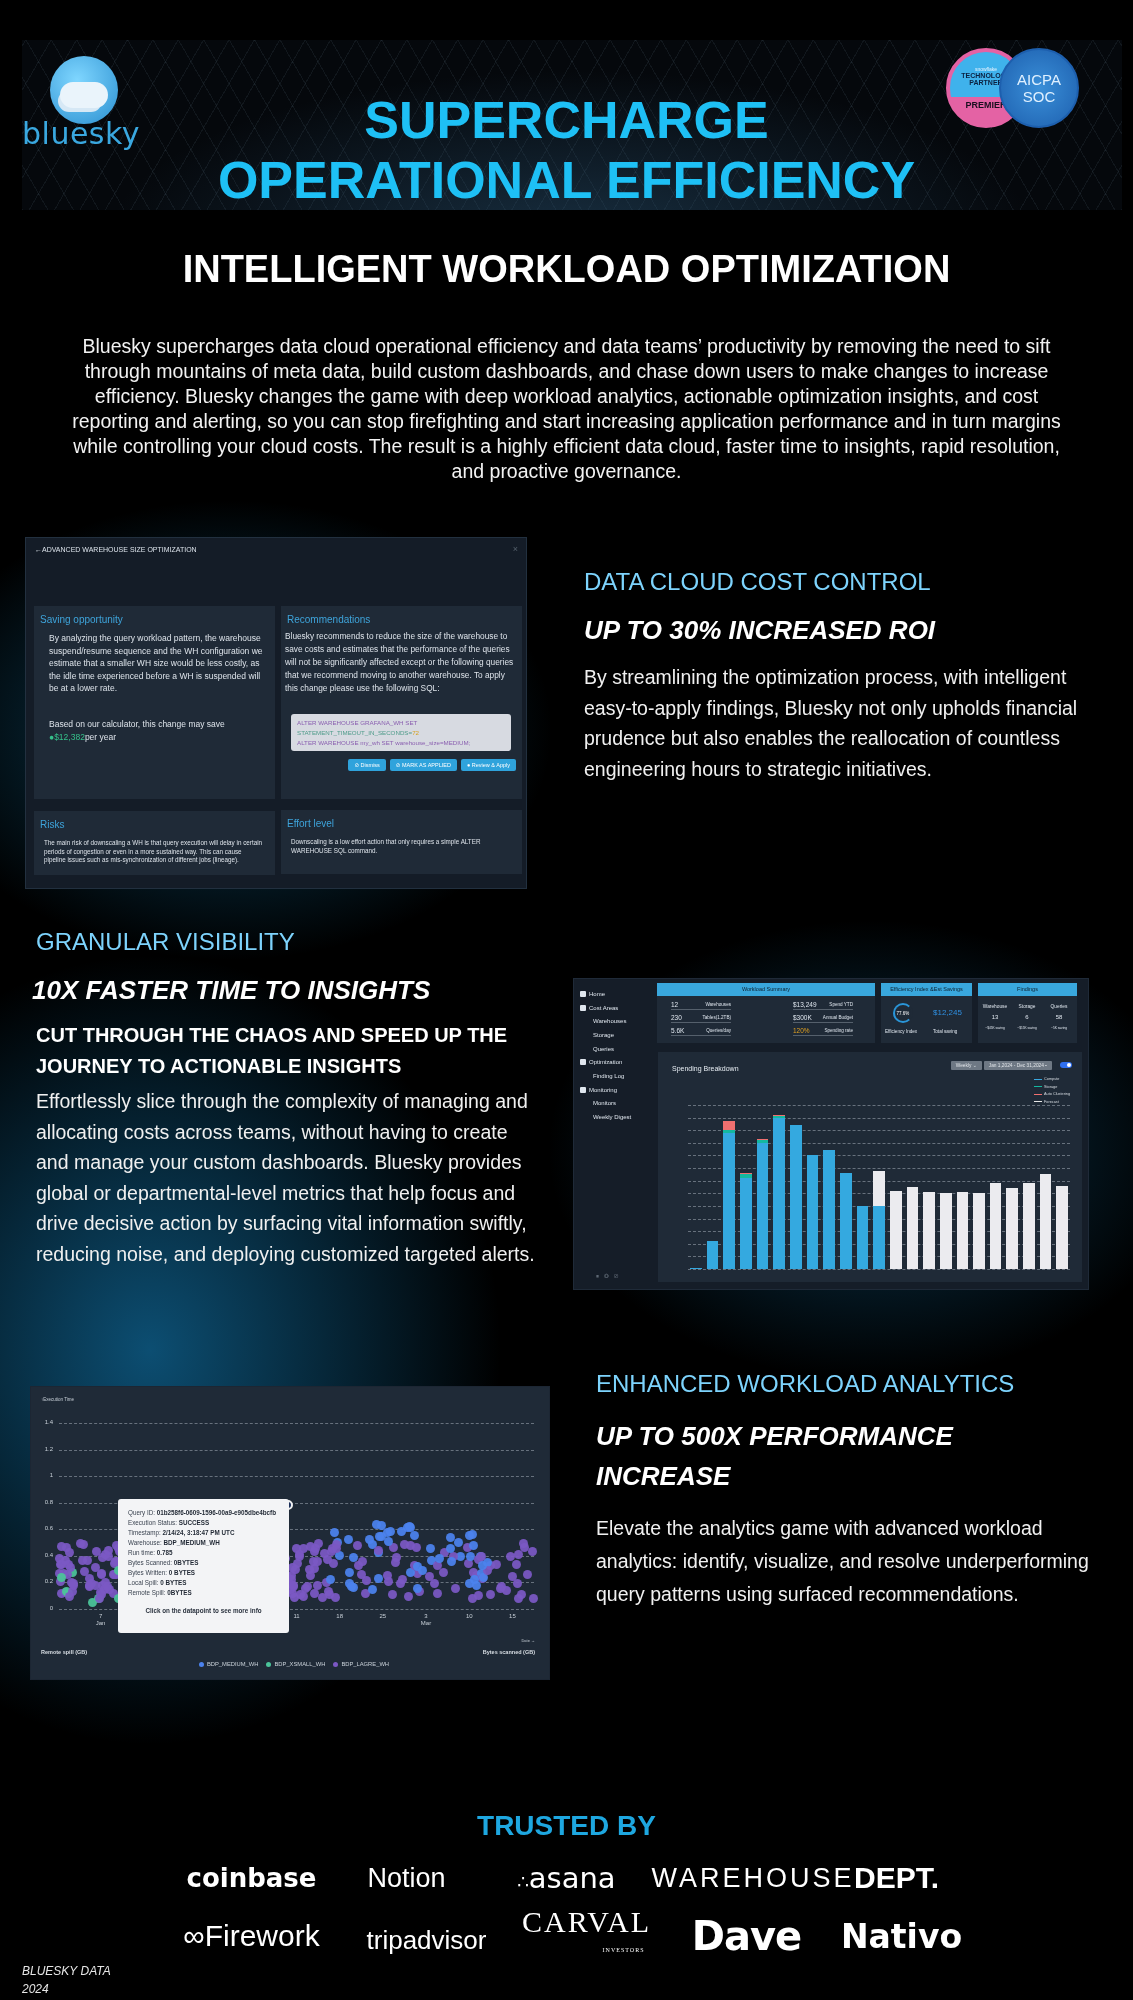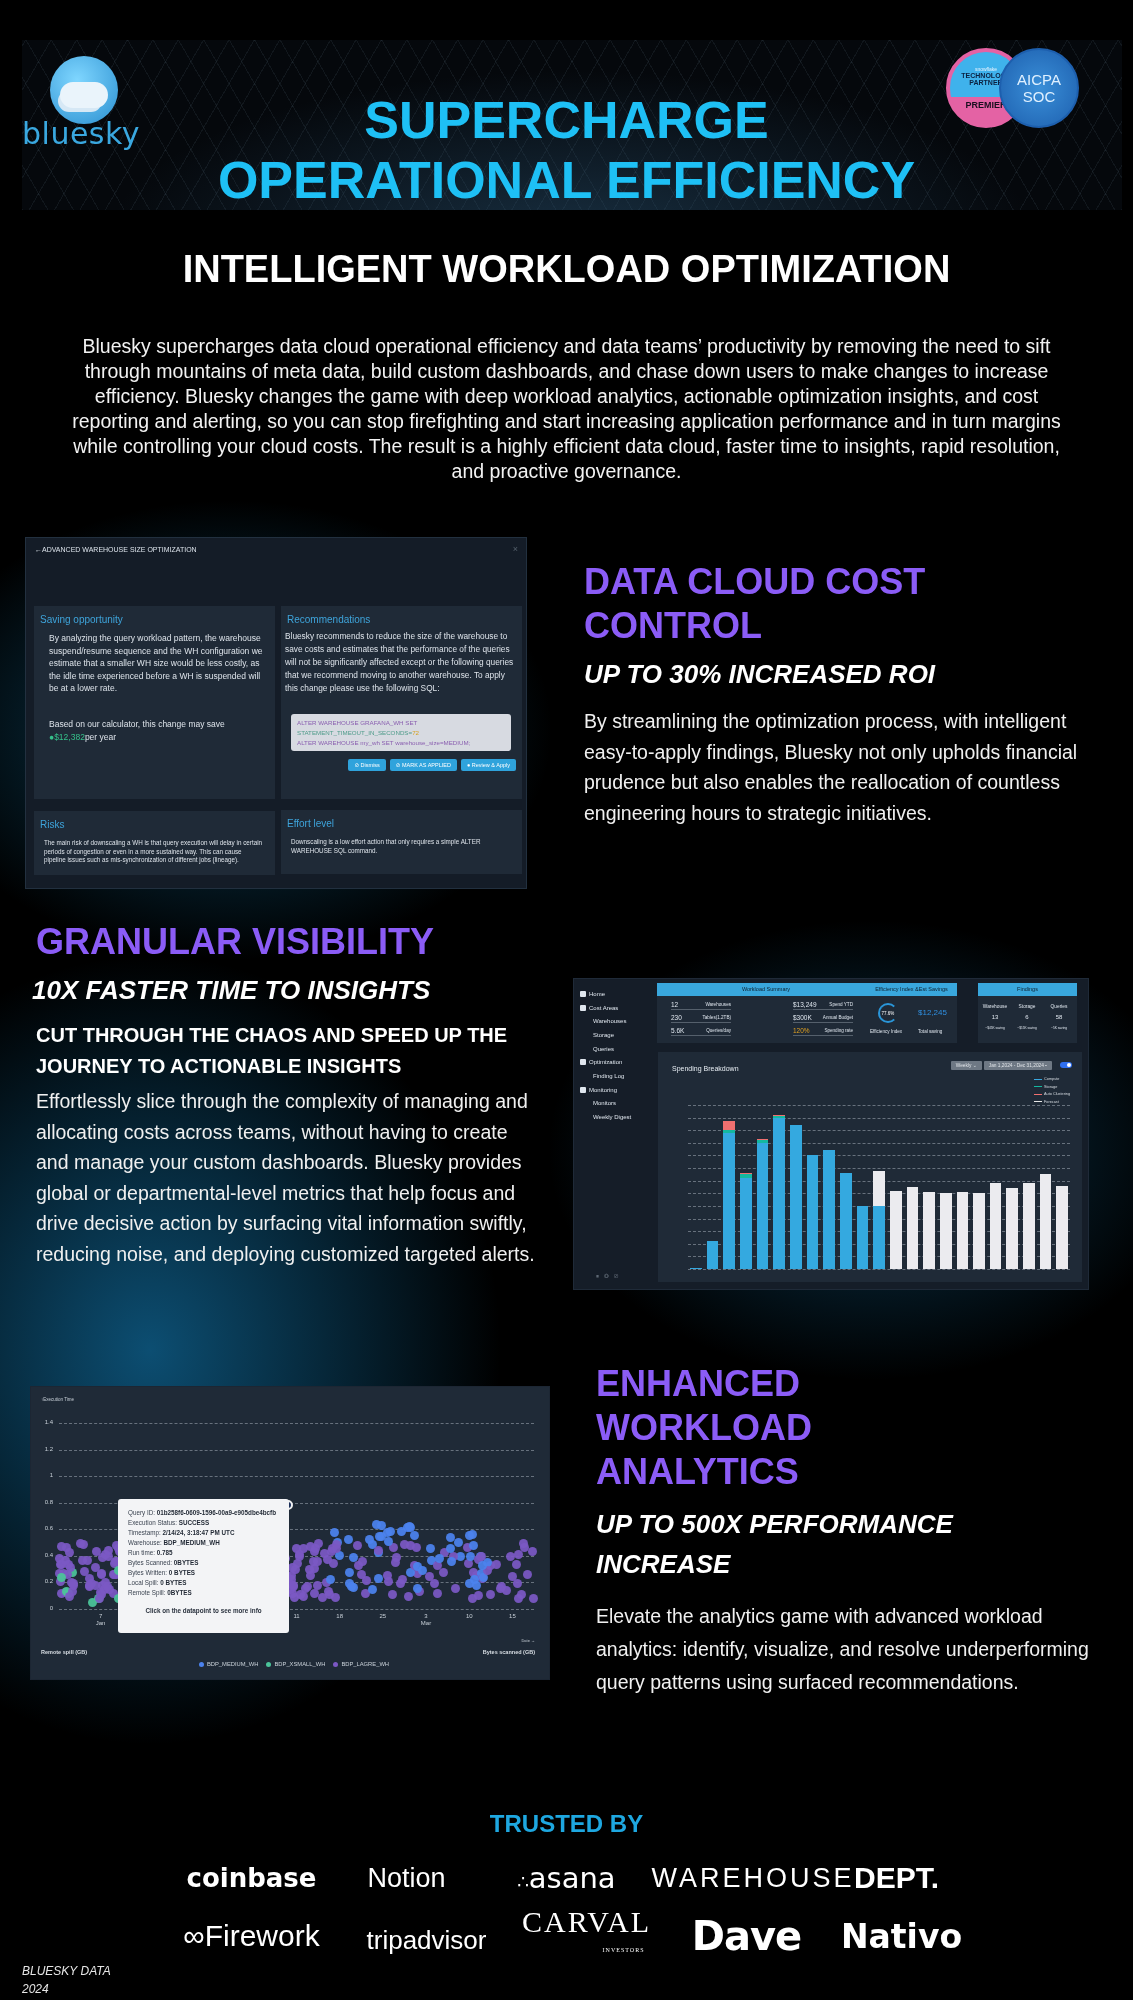--- a/index.html
+++ b/index.html
@@ -19,21 +19,21 @@
 .logo-text{position:absolute;left:0;top:60px;font-size:30px;color:#3aa8e0;letter-spacing:.5px;font-family:"DejaVu Sans",sans-serif}
 .badge{position:absolute;top:48px;width:80px;height:80px;border-radius:50%;display:flex;flex-direction:column;align-items:center;justify-content:center;text-align:center}
 .badge-sf{left:946px;background:linear-gradient(#3fb2ec 0 62%,#e462a4 62%);border:4px solid #e462a4;font-size:7px;font-weight:bold;color:#0b2140}
 .badge-sf .p{margin-top:14px;font-size:9px;color:#1a0f20}
 .badge-soc{left:999px;background:radial-gradient(circle,#3a8fd8,#1d5fae);border:2px solid #1d5fae;font-size:15px;color:#dff0ff;line-height:17px}
 .title1{position:absolute;left:0;width:1133px;top:92px;text-align:center;font-size:52px;font-weight:bold;color:#1ec0f5;line-height:56px}
 .title2{position:absolute;left:0;width:1133px;top:152px;text-align:center;font-size:52px;font-weight:bold;color:#1ec0f5;line-height:56px}
 .subtitle{position:absolute;left:0;width:1133px;top:248px;text-align:center;font-size:38px;font-weight:bold;color:#fff}
 .intro{position:absolute;left:68px;width:997px;top:334px;text-align:center;font-size:19.5px;line-height:25px;color:#f2f2f2}
 
-.h-blue{font-size:36px;font-weight:bold;color:#8b5cf6;line-height:44px}
+.h-blue{font-size:24px;font-weight:normal;color:#7dd3fc;line-height:44px}
 .h-italic{font-size:26px;font-weight:bold;font-style:italic;color:#fff;line-height:40px}
 .h-caps{font-size:20px;font-weight:bold;color:#fff;line-height:31px}
 .body-t{font-size:19.5px;line-height:30.5px;color:#f0f0f0}
 
 .card1{position:absolute;left:25px;top:537px;width:502px;height:352px;background:#141c27;border:1px solid #22303f;font-size:8px;color:#dde3ea}
 .c1-head{position:absolute;left:9px;top:8px;font-size:7px;color:#dbe2ea}
 .c1-x{position:absolute;right:8px;top:6px;color:#55606c;font-size:9px}
 .c1-find{position:absolute;left:8px;top:22px;width:487px;height:40px;background:#1f2a37;padding:7px 8px;line-height:13px;font-size:7.5px}
 .blue-t{color:#3ea4db}
 .red-t{color:#f07a7a;font-weight:bold}
@@ -55,21 +55,21 @@
 
 .dash{position:absolute;left:573px;top:978px;width:516px;height:312px;background:#151d28;border:1px solid #1f2a38}
 .side{position:absolute;left:6px;top:8px;width:70px;font-size:6px;color:#dfe6ee}
 .side div{height:13.7px;display:flex;align-items:center;gap:3px}
 .side .sub{padding-left:13px}
 .sicon{width:6px;height:6px;display:inline-block;background:#dfe6ee;border-radius:1px}
 .side-foot{position:absolute;left:22px;top:294px;font-size:6px;color:#7c8793;letter-spacing:5px}
 .tile{position:absolute;top:4px;background:#1f2a37}
 .tile .th{height:13px;background:#39a7dd;color:#0d2030;font-size:5.5px;text-align:center;line-height:13px}
 .t-wl{left:83px;width:218px;height:60px}
-.t-ef{left:292px;width:91px;height:60px}
+.t-ef{left:307px;width:91px;height:60px}
 .t-fi{left:404px;width:99px;height:60px}
 .wl-row{position:absolute;font-size:6.5px;color:#dfe6ee;display:flex;justify-content:space-between;width:60px;border-bottom:1px solid #55606c;padding-bottom:1px}
 .wl-row span:last-child{font-size:4.6px;align-self:center}
 .ring{position:absolute;left:12px;top:20px;width:20px;height:20px;border-radius:50%;border:2px solid #2a96d9;border-right-color:#1f2a37;font-size:4.5px;display:flex;align-items:center;justify-content:center;color:#fff}
 .fi-col{position:absolute;top:18px;width:30px;text-align:center;font-size:4.8px;color:#dfe6ee;line-height:11px}
 .fi-col b{font-size:6px;font-weight:normal}
 .chartbox{position:absolute;left:84px;top:73px;width:424px;height:230px;background:#1f2a37}
 .cb-title{position:absolute;left:14px;top:13px;font-size:7px;color:#e6ecf2}
 .cb-ctrl{position:absolute;right:30px;top:9px;display:flex;gap:2px}
 .cb-ctrl div{background:#6e7884;color:#e0e4e8;font-size:4.8px;padding:2px 5px;border-radius:1px}
@@ -90,21 +90,21 @@
 .dot{position:absolute;width:9px;height:9px;border-radius:50%;opacity:.93}
 .tip{position:absolute;left:118px;top:1499px;width:171px;height:134px;background:#f3f4f6;border-radius:3px;color:#3a4350;font-size:6.3px;line-height:10px;padding:9px 10px}
 .tip b{color:#1f2733}
 .tip .foot{text-align:center;margin-top:8px;font-weight:bold;color:#2a323e}
 .sc-foot-l{position:absolute;left:10px;top:262px;font-size:5.5px;font-weight:bold;color:#d8dee4}
 .sc-foot-r{position:absolute;right:14px;top:262px;font-size:5.5px;font-weight:bold;color:#d8dee4}
 .sc-date{position:absolute;right:14px;top:251px;font-size:4px;color:#c8d0d8}
 .sc-leg{position:absolute;left:0;width:100%;top:274px;text-align:center;font-size:5.8px;color:#c8d0d8}
 .sc-leg i{display:inline-block;width:5px;height:5px;border-radius:50%;margin:0 3px 0 8px;vertical-align:middle}
 
-.trusted{position:absolute;left:0;width:1133px;top:1810px;text-align:center;font-size:24px;font-weight:bold;color:#1ea7e0}
+.trusted{position:absolute;left:0;width:1133px;top:1810px;text-align:center;font-size:28px;font-weight:bold;color:#1ea7e0}
 .logos{position:absolute;left:0;width:1133px;display:flex;justify-content:center;align-items:center;color:#fff}
 .logo-item{text-align:center}
 .footer{position:absolute;left:22px;top:1962px;font-size:12px;font-style:italic;color:#e6e6e6;line-height:18px}
 </style>
 </head>
 <body>
 
 <div class="glow" style="left:-120px;top:480px;width:700px;height:500px;background:radial-gradient(ellipse,rgba(20,120,170,.55),rgba(0,0,0,0) 65%)"></div>
 <div class="glow" style="left:-250px;top:900px;width:800px;height:900px;background:radial-gradient(ellipse,rgba(20,130,190,.6),rgba(0,0,0,0) 62%)"></div>
 <div class="glow" style="left:520px;top:900px;width:700px;height:500px;background:radial-gradient(ellipse,rgba(20,110,160,.5),rgba(0,0,0,0) 65%)"></div>

